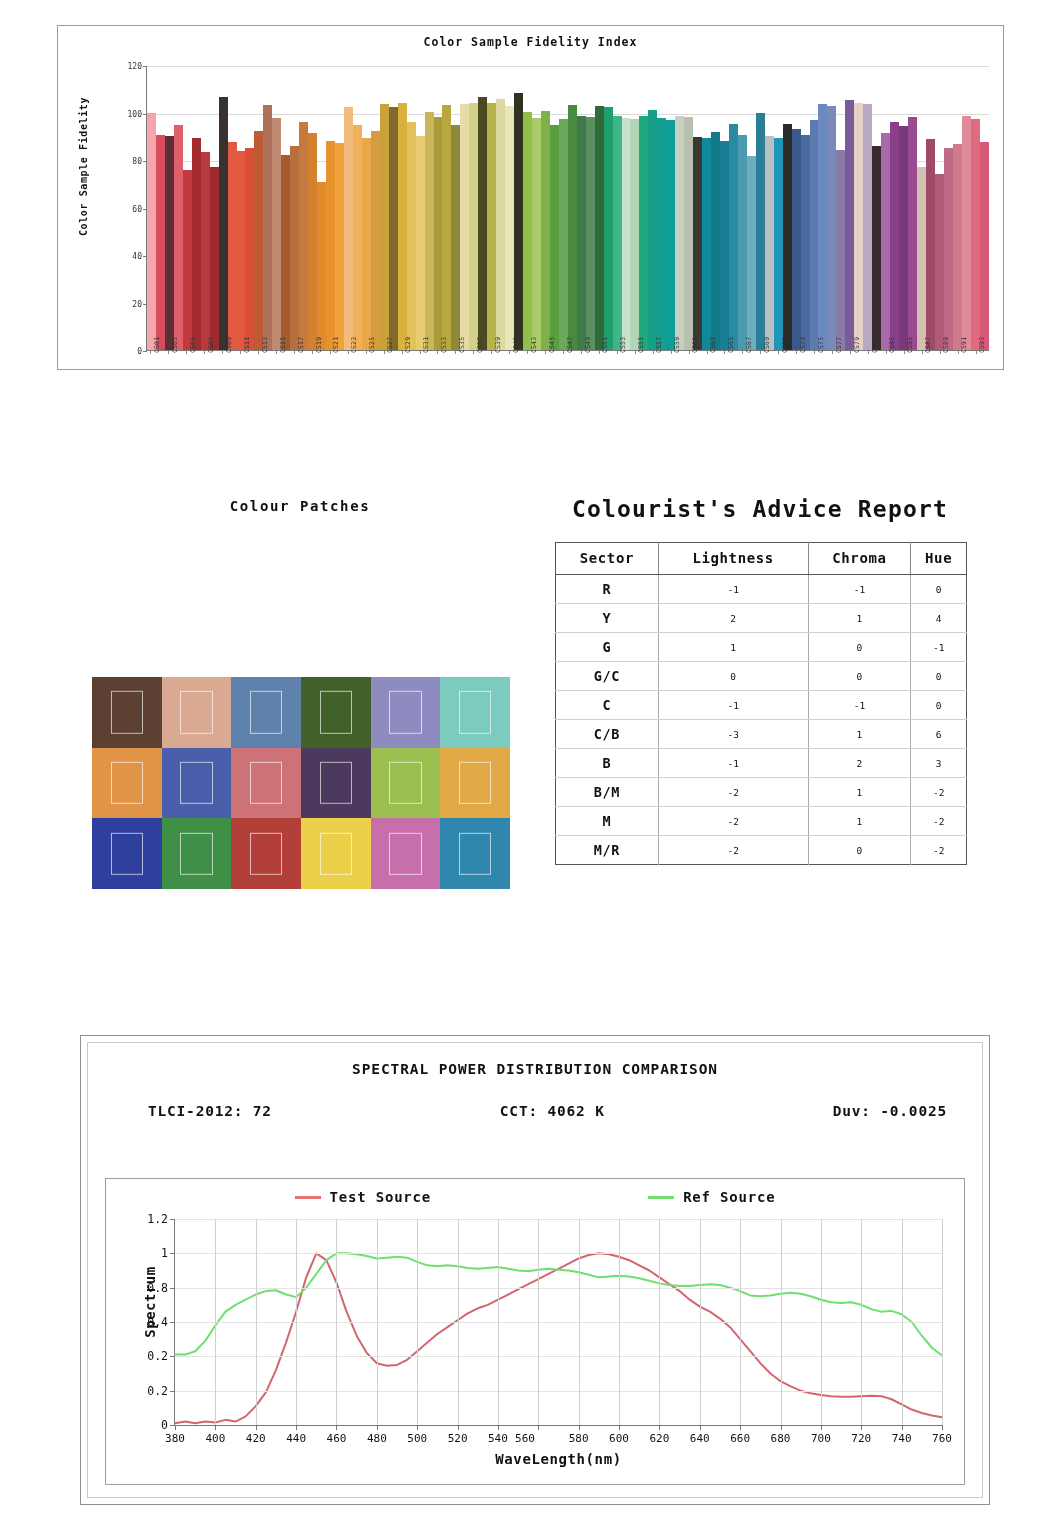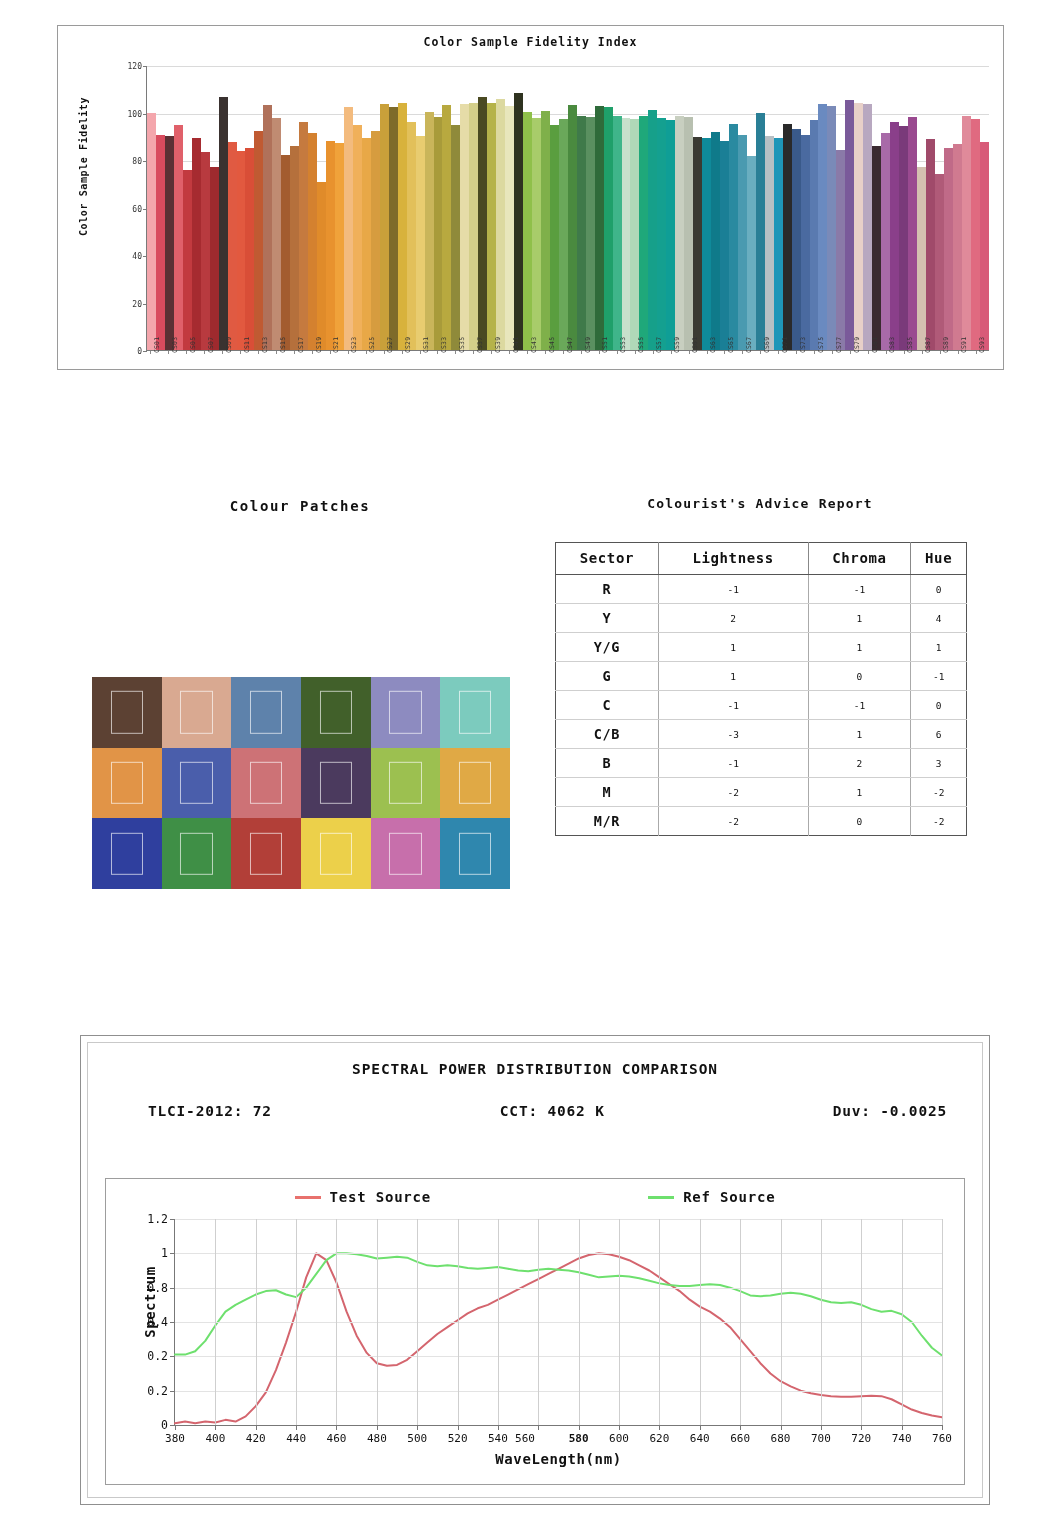--- a/index.html
+++ b/index.html
@@ -54,21 +54,21 @@
   .patch{position:relative;}
   .patch .inner{
     position:absolute;left:50%;top:50%;width:46%;height:60%;
     transform:translate(-50%,-50%);
     border:1px solid rgba(255,255,255,.65);box-sizing:border-box;
   }
 
   
   #advice-title{
     position:absolute;left:555px;top:496px;width:410px;text-align:center;
-    font-size:13px;font-weight:bold;letter-spacing:1.2px;color:#111;
+    font-size:23px;font-weight:bold;letter-spacing:1.2px;color:#111;
   }
   #advice-table{
     position:absolute;left:555px;top:542px;width:412px;
     border-collapse:collapse;border:1.5px solid #555;background:#fff;
   }
   #advice-table th{
     font-size:14px;font-weight:bold;color:#111;padding:7px 2px 8px;
     border-right:1px solid #888;border-bottom:1.5px solid #555;
     text-align:center;letter-spacing:.6px;
   }
@@ -437,48 +437,54 @@
         <td class="val">-1</td>
         <td class="val">0</td>
       </tr>
       <tr>
         <td class="sector">Y</td>
         <td class="val">2</td>
         <td class="val">1</td>
         <td class="val">4</td>
       </tr>
       <tr>
-        <td class="sector">Y/G</td>
-        <td class="val">1</td>
-        <td class="val">1</td>
-        <td class="val">1</td>
-      </tr>
-      <tr>
         <td class="sector">G</td>
         <td class="val">1</td>
         <td class="val">0</td>
         <td class="val">-1</td>
       </tr>
       <tr>
+        <td class="sector">G/C</td>
+        <td class="val">0</td>
+        <td class="val">0</td>
+        <td class="val">0</td>
+      </tr>
+      <tr>
         <td class="sector">C</td>
         <td class="val">-1</td>
         <td class="val">-1</td>
         <td class="val">0</td>
       </tr>
       <tr>
         <td class="sector">C/B</td>
         <td class="val">-3</td>
         <td class="val">1</td>
         <td class="val">6</td>
       </tr>
       <tr>
         <td class="sector">B</td>
         <td class="val">-1</td>
         <td class="val">2</td>
         <td class="val">3</td>
+      </tr>
+      <tr>
+        <td class="sector">B/M</td>
+        <td class="val">-2</td>
+        <td class="val">1</td>
+        <td class="val">-2</td>
       </tr>
       <tr>
         <td class="sector">M</td>
         <td class="val">-2</td>
         <td class="val">1</td>
         <td class="val">-2</td>
       </tr>
       <tr>
         <td class="sector">M/R</td>
         <td class="val">-2</td>
@@ -557,21 +563,21 @@
           <div class="spd-vgrid" style="left: 282.579px;"></div>
           <div class="spd-xtick" style="left: 282.579px;">520</div>
           <div class="spd-xtickmark" style="left: 282.579px;"></div>
           <div class="spd-vgrid" style="left: 322.947px;"></div>
           <div class="spd-xtick" style="left: 322.947px;">540</div>
           <div class="spd-xtickmark" style="left: 322.947px;"></div>
           <div class="spd-vgrid" style="left: 363.316px;"></div>
           <div class="spd-xtick" style="left: 350px;">560</div>
           <div class="spd-xtickmark" style="left: 363.316px;"></div>
           <div class="spd-vgrid" style="left: 403.684px;"></div>
-          <div class="spd-xtick" style="left: 403.684px; font-weight: bold;">580</div>
+          <div class="spd-xtick" style="left: 403.684px;">580</div>
           <div class="spd-xtickmark" style="left: 403.684px;"></div>
           <div class="spd-vgrid" style="left: 444.053px;"></div>
           <div class="spd-xtick" style="left: 444.053px;">600</div>
           <div class="spd-xtickmark" style="left: 444.053px;"></div>
           <div class="spd-vgrid" style="left: 484.421px;"></div>
           <div class="spd-xtick" style="left: 484.421px;">620</div>
           <div class="spd-xtickmark" style="left: 484.421px;"></div>
           <div class="spd-vgrid" style="left: 524.789px;"></div>
           <div class="spd-xtick" style="left: 524.789px;">640</div>
           <div class="spd-xtickmark" style="left: 524.789px;"></div>

